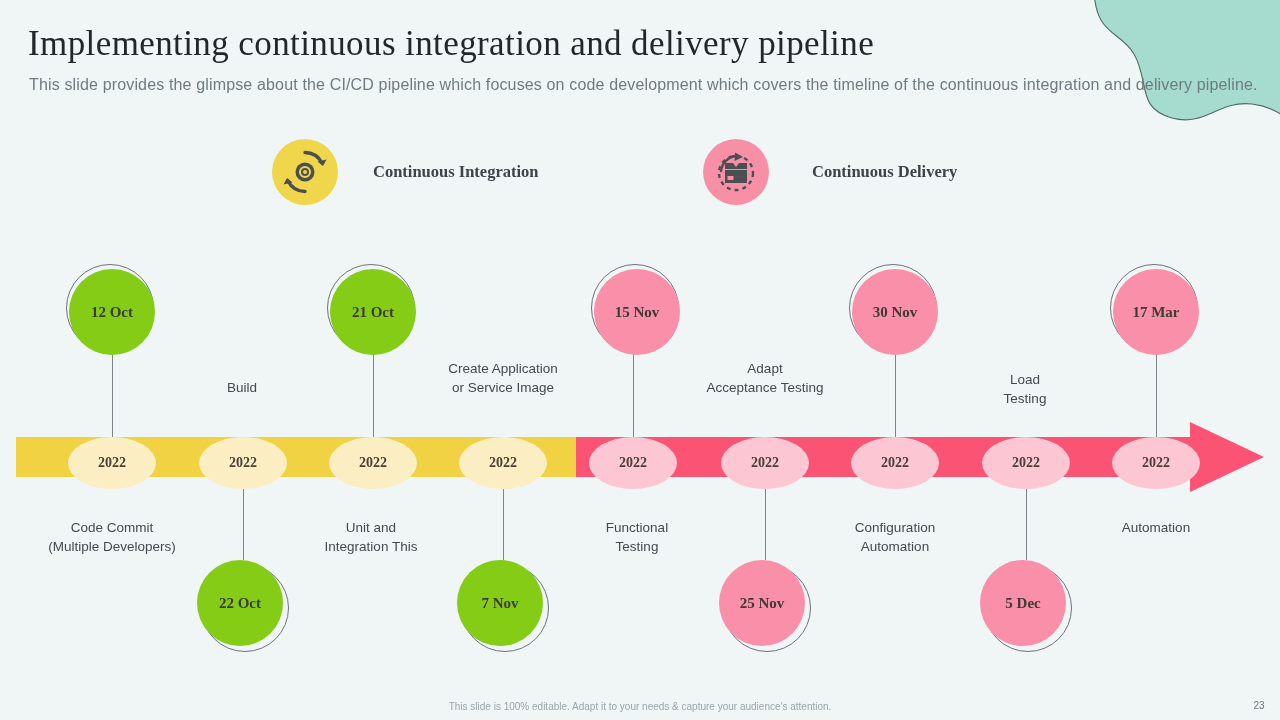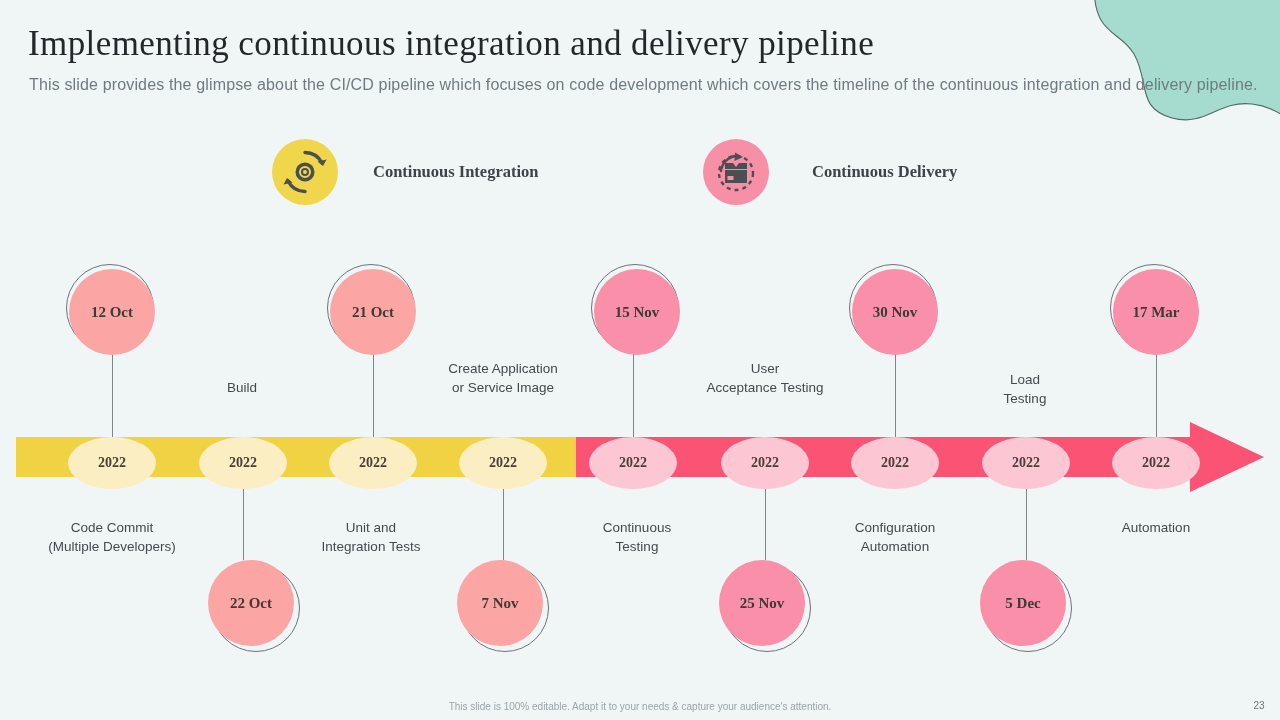--- a/index.html
+++ b/index.html
@@ -163,21 +163,21 @@
     justify-content: center;
     font-family: "Liberation Serif", serif;
     font-weight: bold;
     font-size: 15px;
     color: #3f3a33;
   }
   .date-node.below .date-fill {
     left: 0;
     top: 0;
   }
-  .date-fill.y { background: #fca5a5; }
+  .date-fill.y { background: #84cc16; }
   .date-fill.p { background: #f98fa8; }
 
   
   .stage-label {
     position: absolute;
     font-size: 13.5px;
     line-height: 19px;
     color: #434a4f;
     text-align: center;
     white-space: pre-line;
@@ -269,21 +269,21 @@
       <div class="year-pill p" style="left: 721px;">2022</div>
       <div class="year-pill p" style="left: 851px;">2022</div>
       <div class="year-pill p" style="left: 982px;">2022</div>
       <div class="year-pill p" style="left: 1112px;">2022</div>
     </div>
   <div id="node-layer">
       <div class="date-node" style="left: 66px; top: 264px;">
         <div class="date-ring"></div>
         <div class="date-fill y">12 Oct</div>
       </div>
-      <div class="date-node below" style="left: 208px; top: 560px;">
+      <div class="date-node below" style="left: 197px; top: 560px;">
         <div class="date-ring"></div>
         <div class="date-fill y">22 Oct</div>
       </div>
       <div class="date-node" style="left: 327px; top: 264px;">
         <div class="date-ring"></div>
         <div class="date-fill y">21 Oct</div>
       </div>
       <div class="date-node below" style="left: 457px; top: 560px;">
         <div class="date-ring"></div>
         <div class="date-fill y">7 Nov</div>
@@ -307,26 +307,26 @@
       <div class="date-node" style="left: 1110px; top: 264px;">
         <div class="date-ring"></div>
         <div class="date-fill p">17 Mar</div>
       </div>
     </div>
   <div id="label-layer">
       <div class="stage-label" style="left: 12px; top: 518px; width: 200px;">Code Commit
 (Multiple Developers)</div>
       <div class="stage-label" style="left: 142px; top: 378px; width: 200px;">Build</div>
       <div class="stage-label" style="left: 271px; top: 518px; width: 200px;">Unit and
-Integration Tests</div>
+Integration This</div>
       <div class="stage-label" style="left: 403px; top: 359px; width: 200px;">Create Application
 or Service Image</div>
-      <div class="stage-label" style="left: 537px; top: 518px; width: 200px;">Continuous
+      <div class="stage-label" style="left: 537px; top: 518px; width: 200px;">Functional
 Testing</div>
-      <div class="stage-label" style="left: 665px; top: 359px; width: 200px;">User
+      <div class="stage-label" style="left: 665px; top: 359px; width: 200px;">Adapt
 Acceptance Testing</div>
       <div class="stage-label" style="left: 795px; top: 518px; width: 200px; text-align: center;">Configuration
 Automation</div>
       <div class="stage-label" style="left: 925px; top: 370px; width: 200px;">Load
 Testing</div>
       <div class="stage-label" style="left: 1056px; top: 518px; width: 200px;">Automation</div>
     </div>
 
   <div class="footer-note">This slide is 100% editable. Adapt it to your needs &amp; capture your audience's attention.</div>
   <div class="page-number">23</div>

